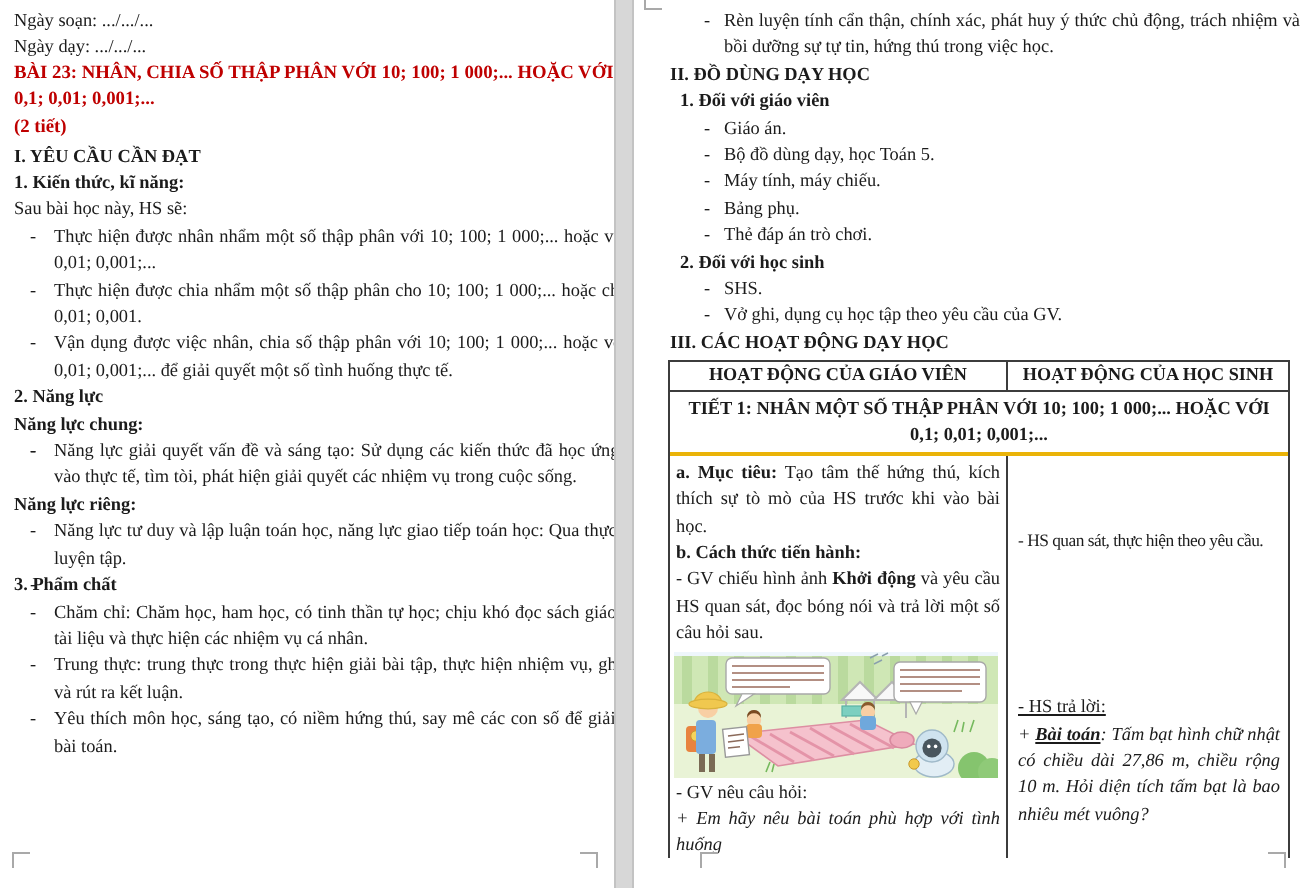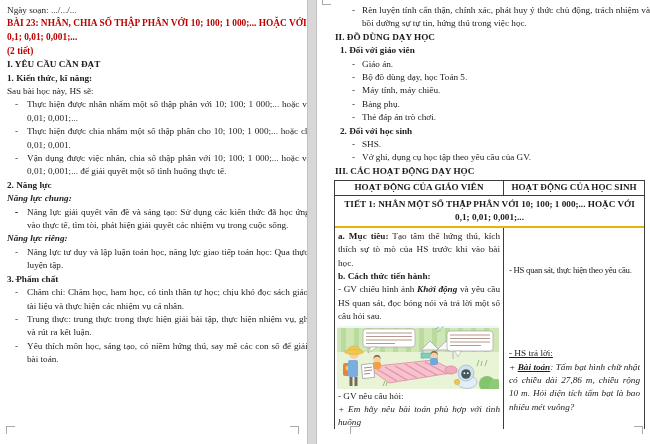--- a/index.html
+++ b/index.html
@@ -5,21 +5,21 @@
   html,body{margin:0;padding:0;background:#fff;}
   .screen{position:relative;width:650px;height:444px;overflow:hidden;background:#fff;
     font-family:"Liberation Serif","DejaVu Serif",serif;color:#1b1b1b;font-size:9.2px;line-height:13.4px;}
   .page{position:absolute;top:0;bottom:0;background:#fff;box-sizing:border-box;}
   .page1{left:0;width:339px;padding:4px 8px 0 7px;}
   .page2{left:317px;width:333px;padding:4px 0 0 18px;}
   .page-gap{position:absolute;left:307px;top:0;width:10px;height:444px;background:#d7d7d7;
     border-left:1px solid #c3c3c3;border-right:1px solid #c3c3c3;box-sizing:border-box;}
   p{margin:0;text-align:justify;}
   .b{font-weight:bold;}
-  .bi{font-weight:bold;font-style:italic;}
+  .bi{font-weight:bold;}
   .i{font-style:italic;}
   .u{text-decoration:underline;}
   .title{color:#bf0000;font-weight:bold;font-size:9.4px;text-align:left;line-height:13.6px;}
   .bullet{position:relative;margin-left:8px;padding-left:12px;text-align:justify;}
   .bullet .dash{position:absolute;left:0;top:0;}
   .page2 .bullet{margin-left:17px;padding-left:10px;}
   .sub-num{margin-left:5px;}
   .tbl{width:311px;margin-left:-1px;margin-top:2px;border:1px solid #3c3c3c;border-bottom:none;box-sizing:border-box;}
   .tbl-header{display:flex;border-bottom:1px solid #3c3c3c;font-weight:bold;}
   .tbl-header .hc{padding:1px 2px;text-align:center;line-height:11.5px;font-size:9.1px;box-sizing:border-box;}
@@ -39,20 +39,21 @@
   .mk-tr{border-top:1px solid #a9a9a9;border-right:1px solid #a9a9a9;}
   .mk-bl{border-bottom:1px solid #a9a9a9;border-left:1px solid #a9a9a9;}
 </style>
 </head>
 <body>
 
 <div class="screen">
 
   <div class="page page1">
     <p>Ngày soạn: .../.../...</p>
+    <p>Ngày dạy: .../.../...</p>
     <p class="title">BÀI 23: NHÂN, CHIA SỐ THẬP PHÂN VỚI 10; 100; 1 000;... HOẶC VỚI</p>
     <p class="title">0,1; 0,01; 0,001;...</p>
     <p class="title">(2 tiết)</p>
 
     <p class="b">I. YÊU CẦU CẦN ĐẠT</p>
     <p class="b">1. Kiến thức, kĩ năng:</p>
     <p>Sau bài học này, HS sẽ:</p>
 
     <div class="bullet">
       <span class="dash">-</span>

